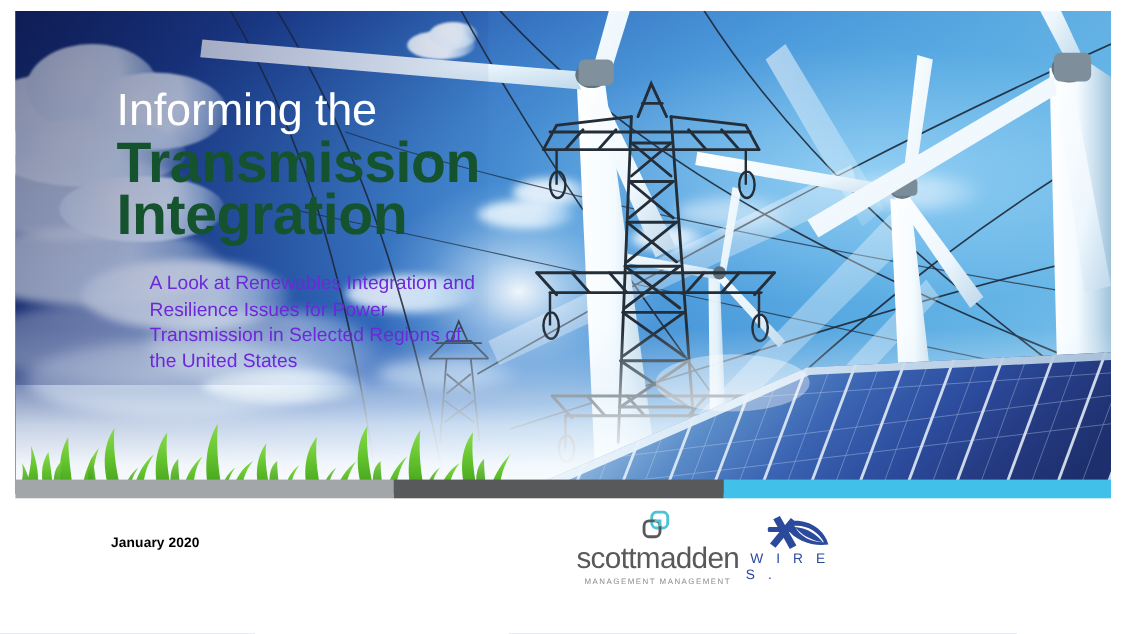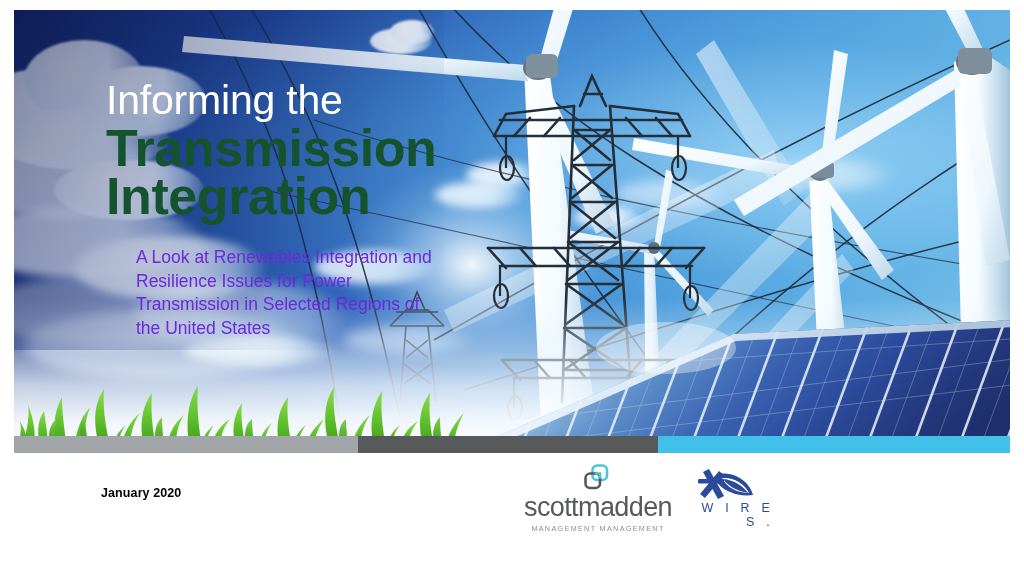--- a/index.html
+++ b/index.html
@@ -224,21 +224,21 @@
     color: #8a8d90;
     font-weight: 400;
   }
 
   
   .wires-logo {
     position: absolute;
     left: 678px;
     top: 10px;
     width: 96px;
-    text-align: right;
+    text-align: left;
   }
   .wires-mark { display:block; margin: 0 auto; }
   .wires-word {
     margin-top: 1px;
     font-size: 12.5px;
     letter-spacing: 4.2px;
     color: #2b4a9b;
     font-weight: 400;
     text-indent: 4px;
   }

